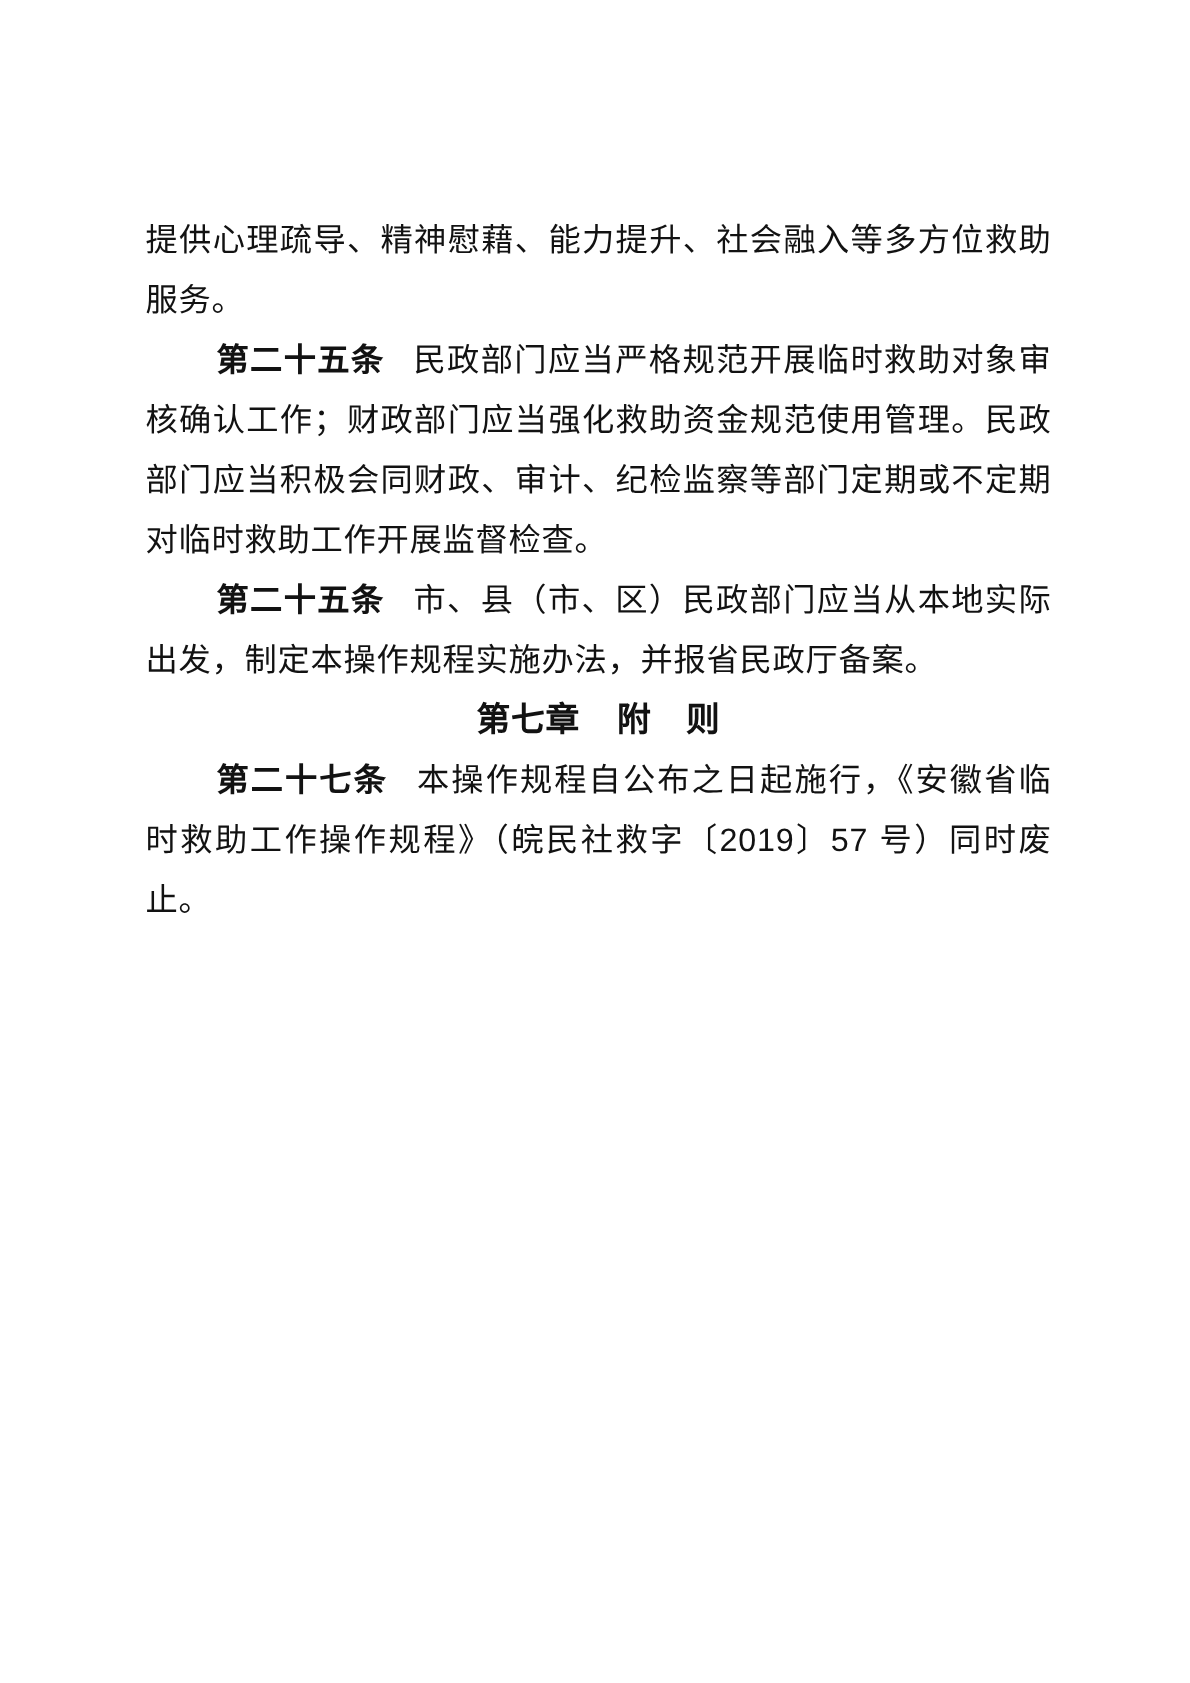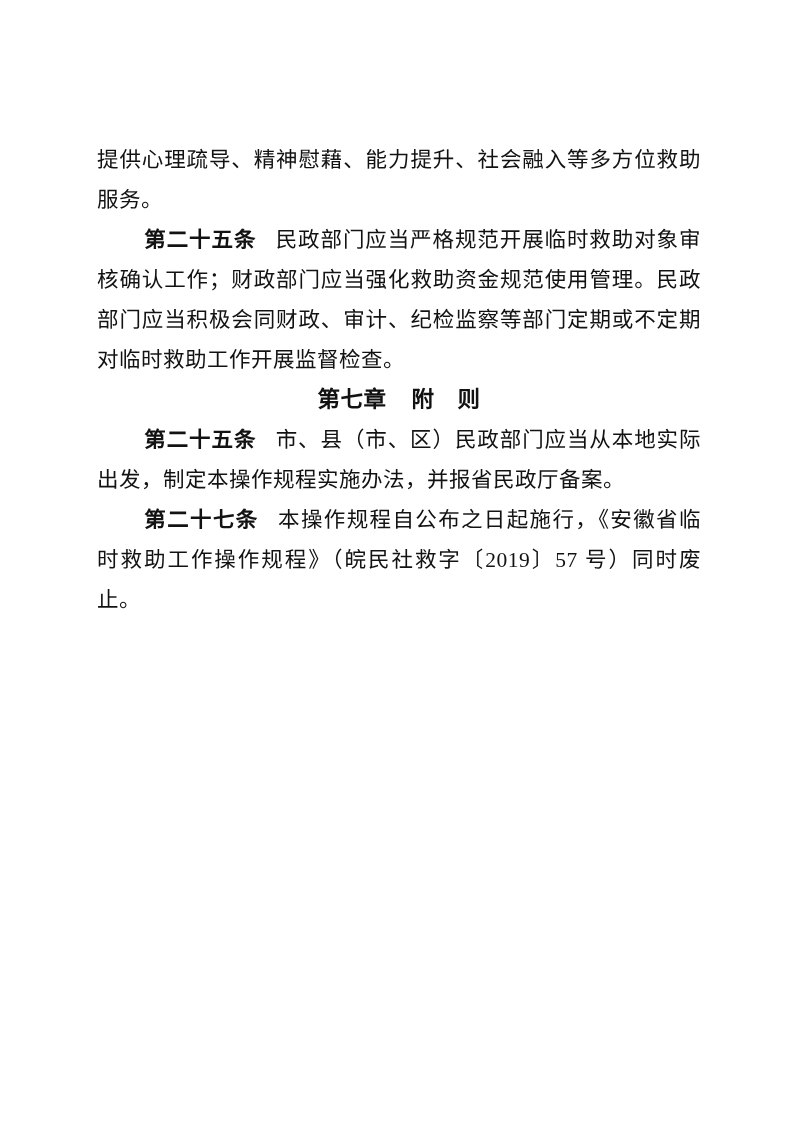--- a/index.html
+++ b/index.html
@@ -6,21 +6,21 @@
     margin: 0;
     padding: 0;
     background: #ffffff;
   }
   .page {
     position: relative;
     width: 793px;
     height: 968px;
     background: #ffffff;
     color: #121212;
-    font-family: Liberation Serif, serif;
+    font-family: Liberation Sans, sans-serif;
     overflow: hidden;
   }
   .content {
     position: absolute;
     left: 97px;
     top: 140px;
     width: 604px;
     font-size: 21.5px;
     line-height: 40px;
     text-align: justify;
@@ -65,23 +65,23 @@
 
 <div class="page">
 
   <div class="content">
 
     <p class="para">提供心理疏导、精神慰藉、能力提升、社会融入等多方位救助服务。</p>
 
     <p class="para indent"><span class="article-label">第二十五条</span><span>民政部门应当严格规范开展临时救助对象审核确认工作；财政部门应当强化救助资金规范使用管理。民政部门应当积极会同财政、审计、纪检监察等部门定期或不定期对临时救助工作开展监督检查。</span></p>
 
 
+    <p class="para indent"><span class="article-label">第二十五条</span><span>市、县（市、区）民政部门应当从本地实际出发，制定本操作规程实施办法，并报省民政厅备案。</span></p>
+
     <p class="para chapter-heading"><span class="chapter-num">第七章</span><span>附　则</span></p>
-
-    <p class="para indent"><span class="article-label">第二十五条</span><span>市、县（市、区）民政部门应当从本地实际出发，制定本操作规程实施办法，并报省民政厅备案。</span></p>
 
 
     <p class="para indent"><span class="article-label">第二十七条</span><span>本操作规程自公布之日起施行，《安徽省临时救助工作操作规程》（皖民社救字〔2019〕57 号）同时废止。</span></p>
 
   </div>
 
   <div class="footer"><span>—</span><span class="page-num">10</span><span>—</span></div>
 
 </div>
 

